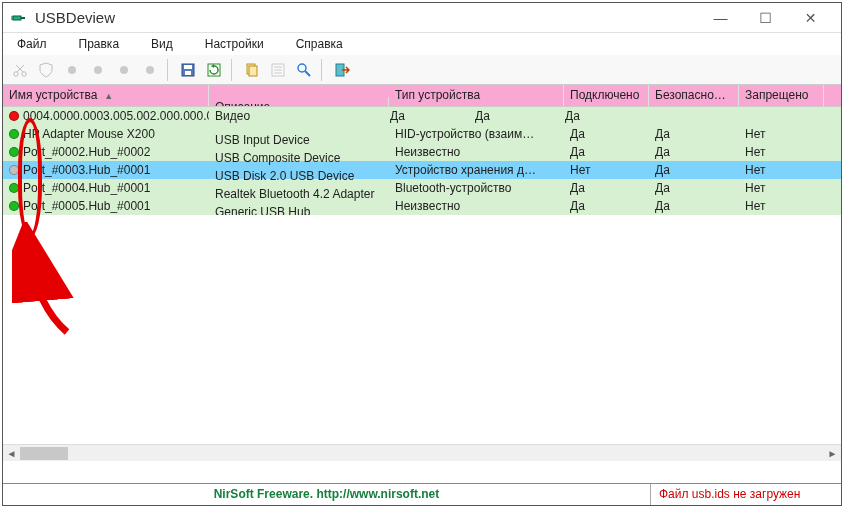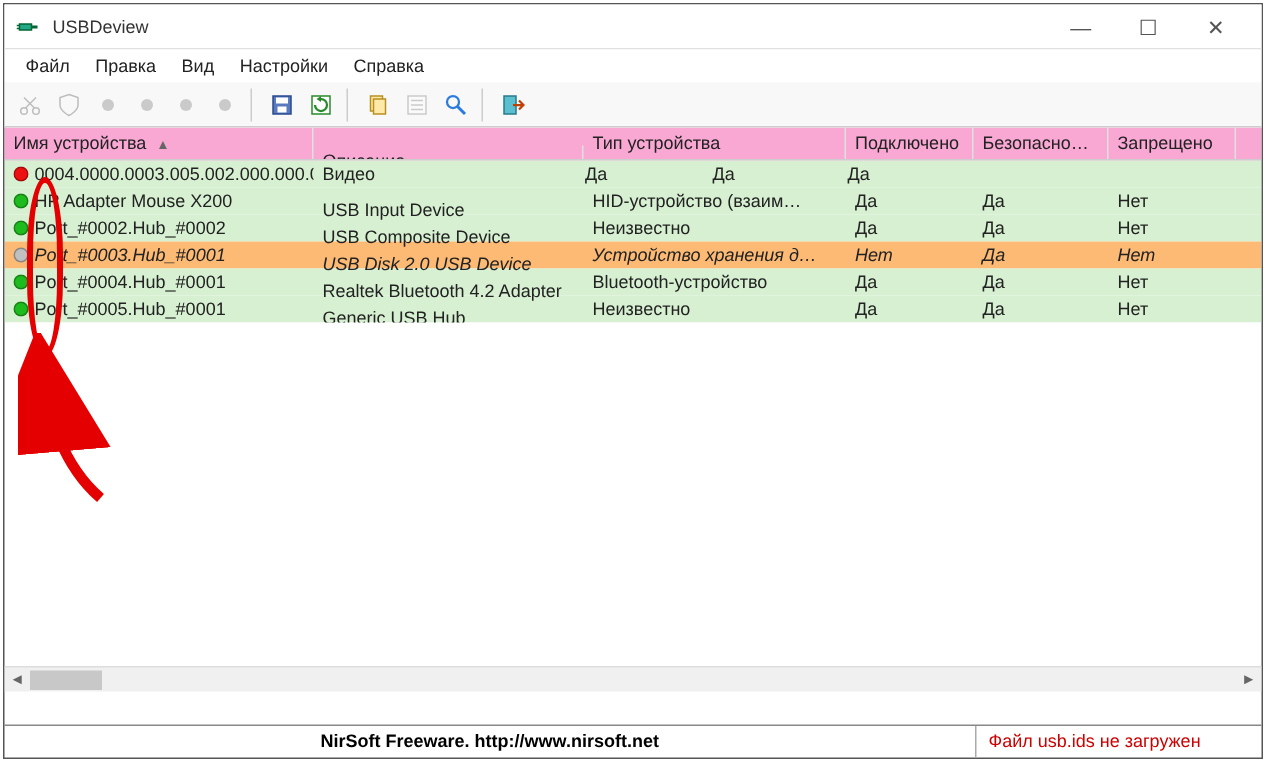--- a/index.html
+++ b/index.html
@@ -1,52 +1,52 @@
 <!DOCTYPE html>
 <html><head>
   <meta charset="utf-8">
   <style>
     * { box-sizing: border-box; margin: 0; padding: 0; font-family: "Segoe UI", Tahoma, sans-serif; }
     body { background: #fff; width: 844px; height: 510px; position: relative; overflow: hidden; }
     .window { width: 840px; height: 504px; border: 1px solid #555; background: #fff; margin: 2px; display: flex; flex-direction: column; }
     .titlebar { height: 30px; display: flex; align-items: center; padding: 0 8px; background: #fff; border-bottom: 1px solid #e0e0e0; }
     .titlebar .app-icon { width: 16px; height: 16px; margin-right: 8px; display: flex; align-items: center; justify-content: center; }
     .titlebar .app-icon svg { width: 16px; height: 16px; }
-    .titlebar .title { font-size: 12px; color: #333; }
+    .titlebar .title { font-size: 15px; color: #333; }
     .win-controls { margin-left: auto; display: flex; gap: 0; }
     .win-controls .wc { width: 45px; height: 30px; display: flex; align-items: center; justify-content: center; cursor: default; color: #555; font-size: 14px; }
-    .menubar { height: 22px; display: flex; align-items: center; padding: 0 6px; gap: 1px; background: #fff; font-size: 12px; color: #222; }
+    .menubar { height: 22px; display: flex; align-items: center; padding: 0 6px; gap: 16px; background: #fff; font-size: 12px; color: #222; }
     .menubar .mi { padding: 2px 8px; cursor: default; }
     .toolbar { height: 30px; display: flex; align-items: center; padding: 2px 6px; gap: 4px; border-bottom: 1px solid #ccc; background: #f8f8f8; }
     .toolbar .sep { width: 4px; height: 22px; border-left: 1px solid #ccc; margin: 0 2px; }
     .tb { width: 22px; height: 22px; display: flex; align-items: center; justify-content: center; cursor: default; }
     .tb svg { width: 16px; height: 16px; }
     .tb.dim { opacity: 0.4; }
     .content { flex: 1; display: flex; flex-direction: column; overflow: hidden; position: relative; }
     .header-row { display: flex; height: 22px; border-bottom: 1px solid #ccc; background: #f9a8d4; font-size: 12px; color: #222; }
     .header-row .hc { border-right: 1px solid #e0e0e0; padding: 3px 6px; overflow: hidden; white-space: nowrap; text-overflow: ellipsis; cursor: default; }
     .rows { overflow: hidden; }
     .row { display: flex; height: 18px; font-size: 12px; color: #222; align-items: center; }
     .row.green { background: #d6f0d1; }
-    .row.white { background: #fdba74; font-style: italic; }
+    .row.white { background: #7dd3fc; }
     .row .cell { padding: 0 6px; overflow: hidden; white-space: nowrap; text-overflow: ellipsis; }
     .cell.name { display: flex; align-items: center; gap: 4px; }
     .status-dot { width: 10px; height: 10px; border-radius: 50%; flex: 0 0 10px; border: 1px solid rgba(0,0,0,0.3); }
     .status-dot.green { background: #1dbb1d; }
     .status-dot.red { background: #e11; }
     .status-dot.gray { background: #c0c0c0; }
     .col0 { width: 206px; }
     .col1 { width: 180px; margin-top: 12px; }
     .col2 { width: 175px; }
     .col3 { width: 85px; }
     .col4 { width: 90px; }
     .col5 { width: 85px; }
     .statusbar { height: 22px; border-top: 1px solid #888; display: flex; font-size: 12px; color: #222; }
     .statusbar .sp { border-right: 1px solid #aaa; padding: 3px 8px; white-space: nowrap; overflow: hidden; }
-    .statusbar .sp.link { color: #000000; font-weight: bold; flex: 1; text-align: center; }
+    .statusbar .sp.link { color: #15803d; font-weight: bold; flex: 1; text-align: center; }
     .statusbar .sp.first { width: 340px; }
     .statusbar .sp.last { width: 190px; border-right: none; color: #c00; text-align: left;}
     .annotation { position: absolute; pointer-events: none; z-index: 10; }
     .red-oval { position: absolute; border: 4px solid #e40000; border-radius: 14px / 60px; }
     .hscroll { position: absolute; bottom: 22px; left: 0; right: 0; height: 17px; background: #f0f0f0; border-top: 1px solid #ddd; }
     .hscroll .thumb { position: absolute; left: 17px; top: 2px; height: 13px; width: 48px; background: #c8c8c8; }
     .hscroll .arr { position: absolute; top: 0; width: 17px; height: 17px; display: flex; align-items: center; justify-content: center; color: #666; font-size: 10px;}
     .hscroll .arr.left { left: 0; }
     .hscroll .arr.right { right: 0; }
   </style>

